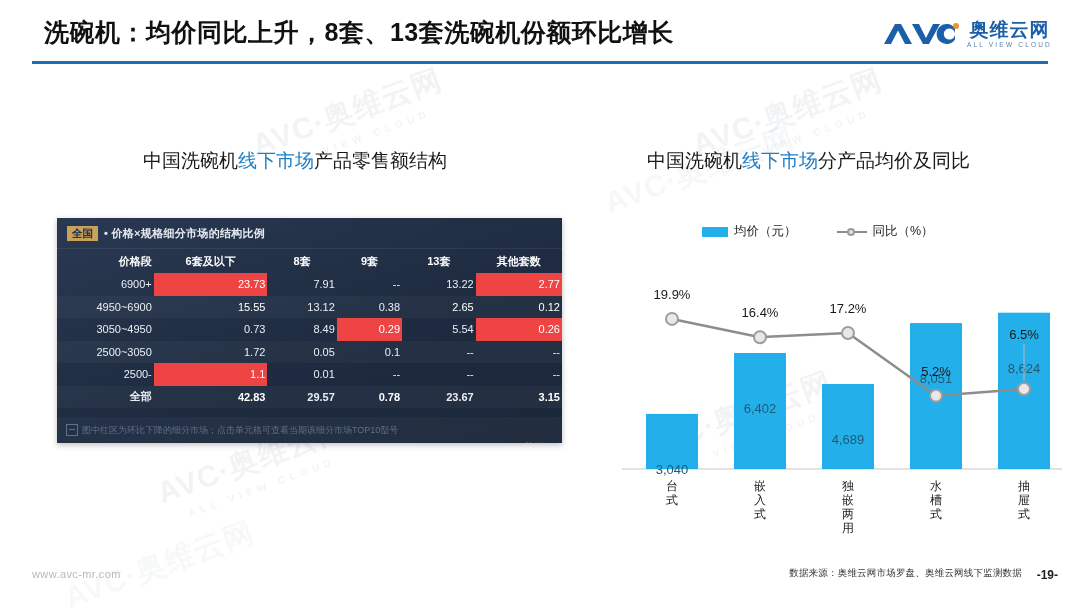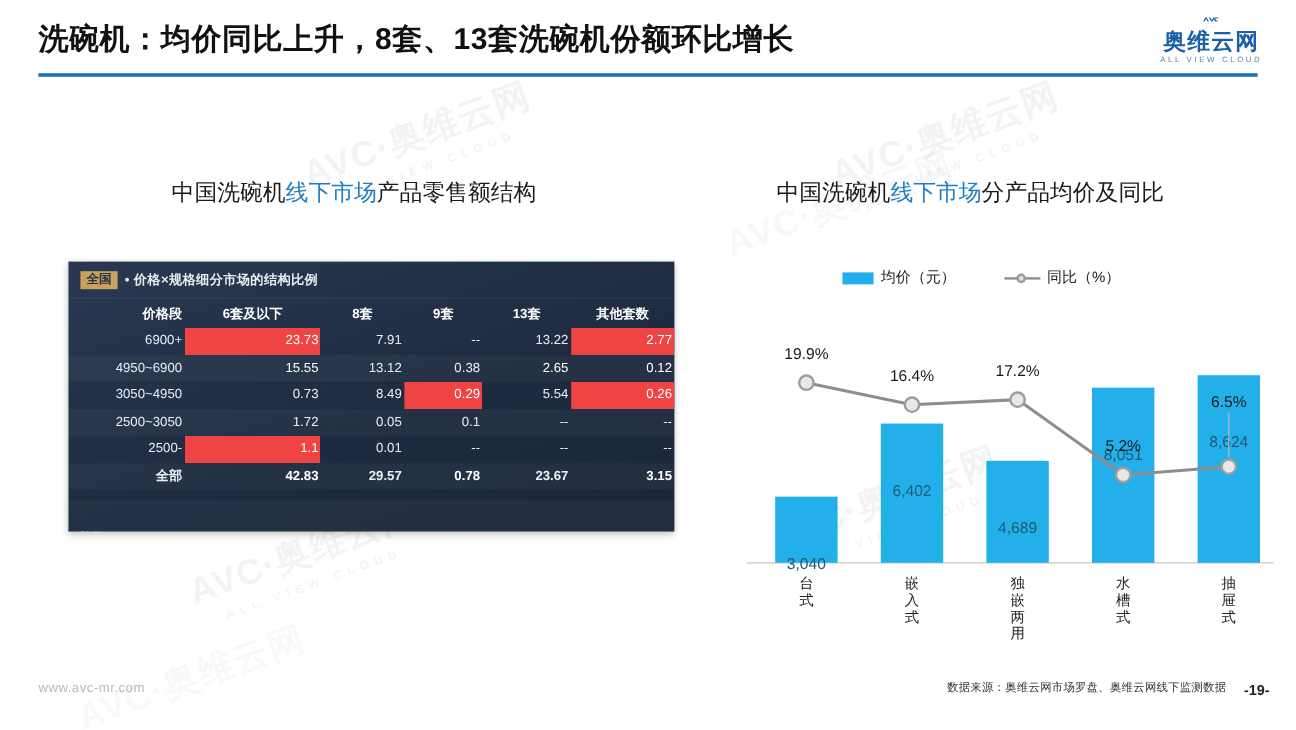--- a/index.html
+++ b/index.html
@@ -18,29 +18,29 @@
   .wm .wm-sub{font-size:10px;letter-spacing:5px;display:block;text-align:center;margin-top:2px;}
   .wm-a{left:250px;top:92px;}
   .wm-b{left:690px;top:92px;}
   .wm-c{left:155px;top:440px;}
   .wm-d{left:640px;top:395px;}
   .wm-e{left:600px;top:150px;opacity:.06;}
   .wm-f{left:60px;top:545px;opacity:.05;}
 
   
   #slide-title{
-    position:absolute;left:32px;top:16px;
+    position:absolute;left:44px;top:16px;
     font-size:25px;font-weight:bold;color:#111;letter-spacing:.5px;
   }
   #title-rule{
     position:absolute;left:32px;top:61px;width:1016px;height:3px;
     background:#1f6fb0;
   }
   
-  #brand-logo{position:absolute;right:28px;top:14px;height:40px;display:flex;align-items:center;gap:7px;flex-direction:column;}
+  #brand-logo{position:absolute;right:28px;top:14px;height:40px;display:flex;align-items:center;gap:7px;}
   #brand-logo .avc-mark{display:block;}
   #brand-logo .cn{display:flex;flex-direction:column;align-items:center;line-height:1;}
   #brand-logo .cn-name{font-size:19px;font-weight:bold;color:#1b5fa8;letter-spacing:1px;}
   #brand-logo .cn-en{font-size:6.5px;color:#5b7fa6;letter-spacing:2.2px;margin-top:3px;}
 
   
   .section-title{position:absolute;font-size:19px;font-weight:normal;color:#1a1a1a;white-space:nowrap;margin-left:10px;}
   .section-title .hl{color:#1f7ec4;}
   #left-title{left:133px;top:148px;}
   #right-title{left:637px;top:148px;}
@@ -226,20 +226,24 @@
           <td class="c0">全部</td>
           <td class="c1 hot">42.83</td>
           <td class="c2">29.57</td>
           <td class="c3 hot">0.78</td>
           <td class="c4">23.67</td>
           <td class="c5 hot">3.15</td>
         </tr>
       </tbody>
   </table>
   <div id="table-footnote">
+    <span class="note">
+      <i class="nicon"></i>
+      <span>图中红区为环比下降的细分市场；点击单元格可查看当期该细分市场TOP10型号</span>
+    </span>
     <span class="unit">单位%</span>
   </div>
 </div>
 
 <div id="combo-chart">
   <div id="chart-legend">
     <span class="legend-item">
       <i class="legend-swatch-bar"></i>
       <span>均价（元）</span>
     </span>

